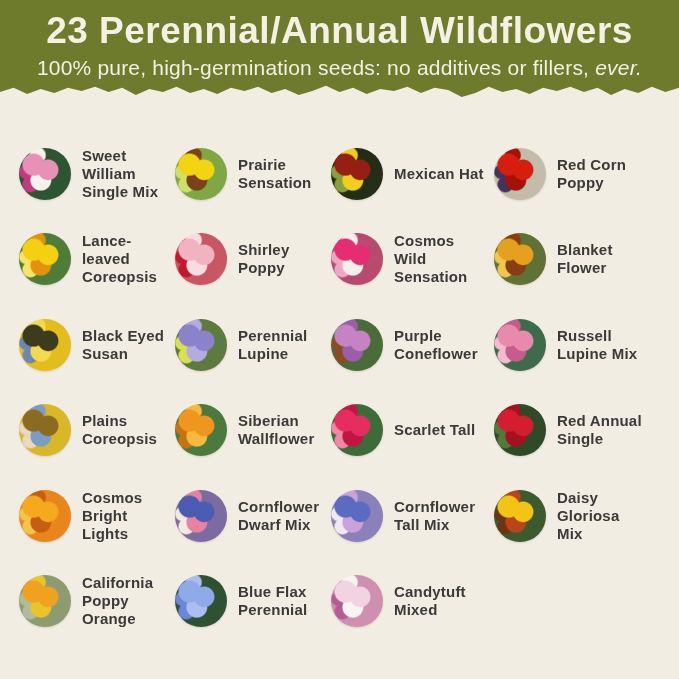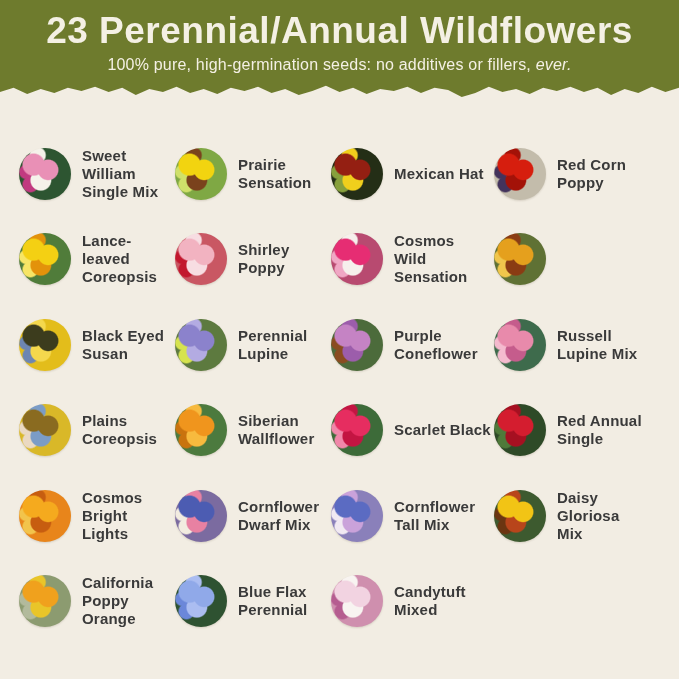--- a/index.html
+++ b/index.html
@@ -28,21 +28,21 @@
     text-align: center;
     color: var(--header-text, #f4f0e4);
   }
   header.banner h1 {
     margin: 0; padding-top: 11px;
     font-size: 37px; line-height: 1.1;
     font-weight: 700; letter-spacing: 0.5px;
   }
   header.banner p.subtitle {
     margin: 4px 0 0 0;
-    font-size: 16px; font-weight: 400; letter-spacing: 0.2px;
+    font-size: 21px; font-weight: 400; letter-spacing: 0.2px;
   }
   header.banner p.subtitle em { font-style: italic; }
 
   
   .grid {
     position: absolute; left: 19px; top: 131px;
     width: 630px;
     display: grid;
     grid-template-columns: 156px 156px 163px 152px;
     grid-auto-rows: 85.5px;
@@ -112,20 +112,22 @@
 
   <div class="cell">
     <span class="photo" style="background: radial-gradient(circle at 28% 32%, rgb(230, 45, 115) 0px, rgb(230, 45, 115) 20%, transparent 23%), radial-gradient(circle at 56% 42%, rgb(230, 45, 115) 0px, rgb(230, 45, 115) 23%, transparent 26%), radial-gradient(circle at 42% 62%, rgb(246, 240, 236) 0px, rgb(246, 240, 236) 22%, transparent 25%), radial-gradient(circle at 36% 14%, rgb(246, 240, 236) 0px, rgb(246, 240, 236) 13%, transparent 16%), radial-gradient(circle at 22% 70%, rgb(240, 167, 196) 0px, rgb(240, 167, 196) 13%, transparent 16%), radial-gradient(circle at 14% 46%, rgb(240, 167, 196) 0px, rgb(240, 167, 196) 12%, transparent 15%) rgb(184, 74, 112);"></span>
     <span class="label">Cosmos
 Wild
 Sensation</span>
   </div>
 
   <div class="cell">
     <span class="photo" style="background: radial-gradient(circle at 28% 32%, rgb(229, 160, 29) 0px, rgb(229, 160, 29) 20%, transparent 23%), radial-gradient(circle at 56% 42%, rgb(229, 160, 29) 0px, rgb(229, 160, 29) 23%, transparent 26%), radial-gradient(circle at 42% 62%, rgb(138, 60, 19) 0px, rgb(138, 60, 19) 22%, transparent 25%), radial-gradient(circle at 36% 14%, rgb(138, 60, 19) 0px, rgb(138, 60, 19) 13%, transparent 16%), radial-gradient(circle at 22% 70%, rgb(240, 198, 76) 0px, rgb(240, 198, 76) 13%, transparent 16%), radial-gradient(circle at 14% 46%, rgb(240, 198, 76) 0px, rgb(240, 198, 76) 12%, transparent 15%) rgb(95, 113, 52);"></span>
+    <span class="label">Blanket
+Flower</span>
   </div>
 
   <div class="cell">
     <span class="photo" style="background: radial-gradient(circle at 28% 32%, rgb(60, 60, 29) 0px, rgb(60, 60, 29) 20%, transparent 23%), radial-gradient(circle at 56% 42%, rgb(60, 60, 29) 0px, rgb(60, 60, 29) 23%, transparent 26%), radial-gradient(circle at 42% 62%, rgb(244, 216, 77) 0px, rgb(244, 216, 77) 22%, transparent 25%), radial-gradient(circle at 36% 14%, rgb(244, 216, 77) 0px, rgb(244, 216, 77) 13%, transparent 16%), radial-gradient(circle at 22% 70%, rgb(109, 134, 178) 0px, rgb(109, 134, 178) 13%, transparent 16%), radial-gradient(circle at 14% 46%, rgb(109, 134, 178) 0px, rgb(109, 134, 178) 12%, transparent 15%) rgb(227, 189, 27);"></span>
     <span class="label">Black Eyed
 Susan</span>
   </div>
 
   <div class="cell">
     <span class="photo" style="background: radial-gradient(circle at 28% 32%, rgb(139, 130, 204) 0px, rgb(139, 130, 204) 20%, transparent 23%), radial-gradient(circle at 56% 42%, rgb(139, 130, 204) 0px, rgb(139, 130, 204) 23%, transparent 26%), radial-gradient(circle at 42% 62%, rgb(179, 171, 226) 0px, rgb(179, 171, 226) 22%, transparent 25%), radial-gradient(circle at 36% 14%, rgb(179, 171, 226) 0px, rgb(179, 171, 226) 13%, transparent 16%), radial-gradient(circle at 22% 70%, rgb(214, 227, 78) 0px, rgb(214, 227, 78) 13%, transparent 16%), radial-gradient(circle at 14% 46%, rgb(214, 227, 78) 0px, rgb(214, 227, 78) 12%, transparent 15%) rgb(93, 122, 63);"></span>
@@ -152,21 +154,21 @@
   </div>
 
   <div class="cell">
     <span class="photo" style="background: radial-gradient(circle at 28% 32%, rgb(240, 149, 29) 0px, rgb(240, 149, 29) 20%, transparent 23%), radial-gradient(circle at 56% 42%, rgb(240, 149, 29) 0px, rgb(240, 149, 29) 23%, transparent 26%), radial-gradient(circle at 42% 62%, rgb(247, 186, 62) 0px, rgb(247, 186, 62) 22%, transparent 25%), radial-gradient(circle at 36% 14%, rgb(247, 186, 62) 0px, rgb(247, 186, 62) 13%, transparent 16%), radial-gradient(circle at 22% 70%, rgb(201, 115, 14) 0px, rgb(201, 115, 14) 13%, transparent 16%), radial-gradient(circle at 14% 46%, rgb(201, 115, 14) 0px, rgb(201, 115, 14) 12%, transparent 15%) rgb(76, 122, 62);"></span>
     <span class="label">Siberian
 Wallflower</span>
   </div>
 
   <div class="cell">
     <span class="photo" style="background: radial-gradient(circle at 28% 32%, rgb(230, 45, 96) 0px, rgb(230, 45, 96) 20%, transparent 23%), radial-gradient(circle at 56% 42%, rgb(230, 45, 96) 0px, rgb(230, 45, 96) 23%, transparent 26%), radial-gradient(circle at 42% 62%, rgb(195, 21, 66) 0px, rgb(195, 21, 66) 22%, transparent 25%), radial-gradient(circle at 36% 14%, rgb(195, 21, 66) 0px, rgb(195, 21, 66) 13%, transparent 16%), radial-gradient(circle at 22% 70%, rgb(240, 135, 169) 0px, rgb(240, 135, 169) 13%, transparent 16%), radial-gradient(circle at 14% 46%, rgb(240, 135, 169) 0px, rgb(240, 135, 169) 12%, transparent 15%) rgb(61, 107, 57);"></span>
-    <span class="label">Scarlet Black</span>
+    <span class="label">Scarlet Tall</span>
   </div>
 
   <div class="cell">
     <span class="photo" style="background: radial-gradient(circle at 28% 32%, rgb(212, 29, 47) 0px, rgb(212, 29, 47) 20%, transparent 23%), radial-gradient(circle at 56% 42%, rgb(212, 29, 47) 0px, rgb(212, 29, 47) 23%, transparent 26%), radial-gradient(circle at 42% 62%, rgb(166, 16, 33) 0px, rgb(166, 16, 33) 22%, transparent 25%), radial-gradient(circle at 36% 14%, rgb(166, 16, 33) 0px, rgb(166, 16, 33) 13%, transparent 16%), radial-gradient(circle at 22% 70%, rgb(79, 122, 58) 0px, rgb(79, 122, 58) 13%, transparent 16%), radial-gradient(circle at 14% 46%, rgb(79, 122, 58) 0px, rgb(79, 122, 58) 12%, transparent 15%) rgb(46, 74, 39);"></span>
     <span class="label">Red Annual
 Single</span>
   </div>
 
   <div class="cell">
     <span class="photo" style="background: radial-gradient(circle at 28% 32%, rgb(245, 170, 30) 0px, rgb(245, 170, 30) 20%, transparent 23%), radial-gradient(circle at 56% 42%, rgb(245, 170, 30) 0px, rgb(245, 170, 30) 23%, transparent 26%), radial-gradient(circle at 42% 62%, rgb(199, 93, 16) 0px, rgb(199, 93, 16) 22%, transparent 25%), radial-gradient(circle at 36% 14%, rgb(199, 93, 16) 0px, rgb(199, 93, 16) 13%, transparent 16%), radial-gradient(circle at 22% 70%, rgb(242, 196, 76) 0px, rgb(242, 196, 76) 13%, transparent 16%), radial-gradient(circle at 14% 46%, rgb(242, 196, 76) 0px, rgb(242, 196, 76) 12%, transparent 15%) rgb(232, 133, 27);"></span>

